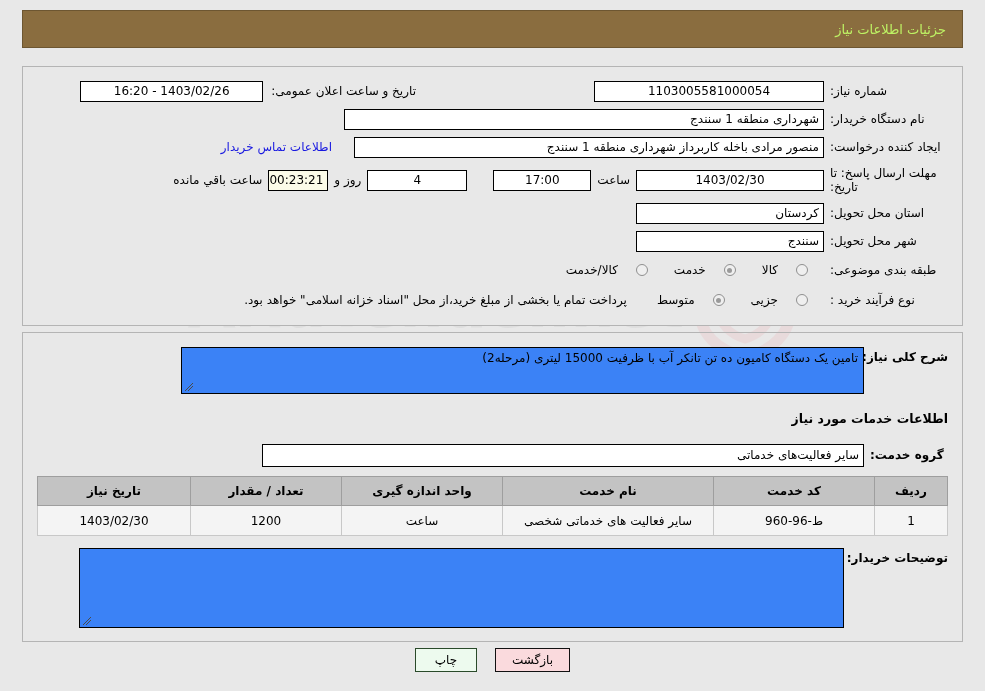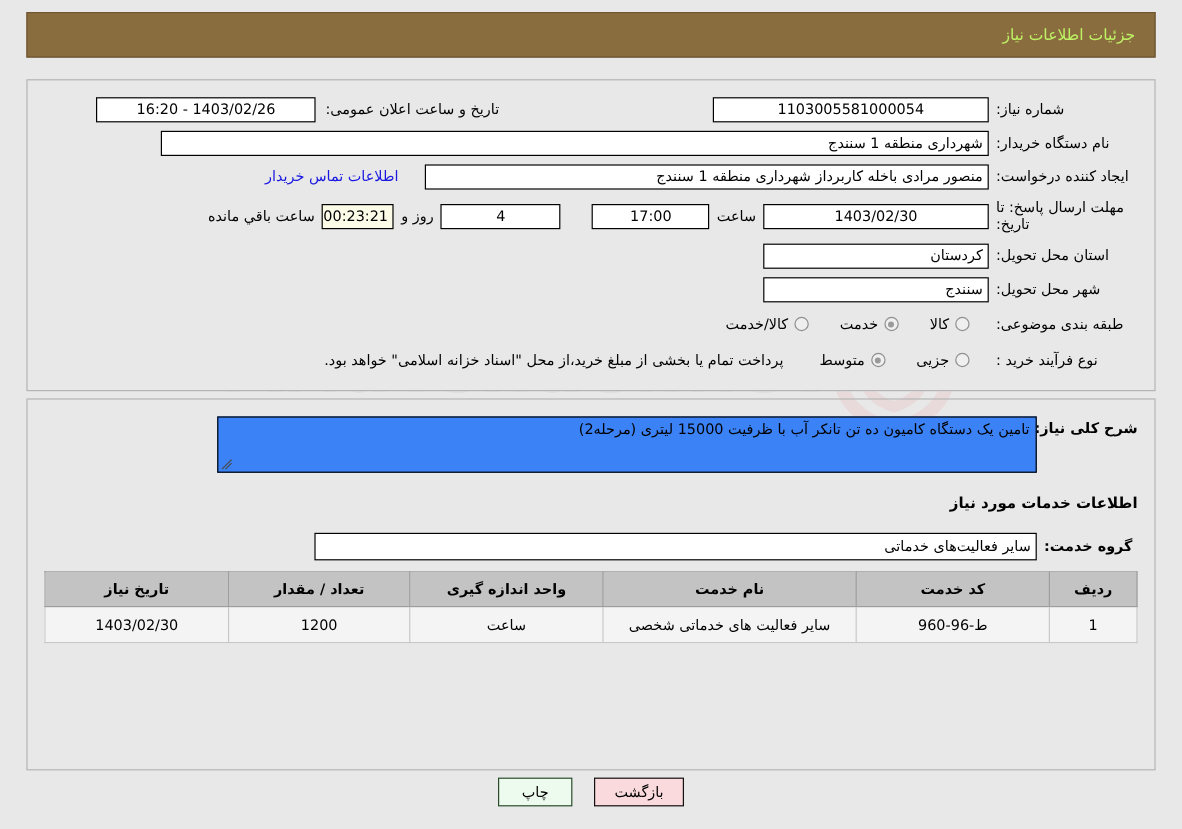--- a/index.html
+++ b/index.html
@@ -129,21 +129,21 @@
     vertical-align: middle;
   }
   .radio.on::after {
     content: "";
     position: absolute;
     left: 2.5px; top: 2.5px;
     width: 5px; height: 5px;
     border-radius: 50%;
     background: #9a9a9a;
   }
-  .radio-item { display: flex; align-items: center; gap: 5px; }
+  .radio-item { display: flex; align-items: center; gap: 18px; }
   .radio-label { font-size: 12px; white-space: nowrap; }
 
   
   .tbox {
     background: #3b82f6;
     border: 1px solid #000;
     box-sizing: border-box;
     font-size: 12px;
     padding: 3px 5px;
     position: relative;
@@ -238,21 +238,21 @@
 
   <div class="row" style="position:absolute; top:12px; right:14px; left:14px; height:24px;">
     <div class="lbl" style="width:118px;">شماره نیاز:</div>
     <div class="fld center" style="width:230px; margin-right:6px;">1103005581000054</div>
     <div class="lbl" style="margin-right:178px;">تاریخ و ساعت اعلان عمومی:</div>
     <div class="fld center" style="width:183px; margin-right:8px;">1403/02/26 - 16:20</div>
   </div>
 
   <div class="row" style="position:absolute; top:40px; right:14px; left:14px; height:24px;">
     <div class="lbl" style="width:118px;">نام دستگاه خریدار:</div>
-    <div class="fld right" style="width:690px; margin-right:6px;margin-left:27px;">شهرداری منطقه 1 سنندج</div>
+    <div class="fld right" style="width:480px; margin-right:6px;margin-left:27px;">شهرداری منطقه 1 سنندج</div>
   </div>
 
   <div class="row" style="position:absolute; top:68px; right:14px; left:14px; height:24px;">
     <div class="lbl" style="width:118px;">ایجاد کننده درخواست:</div>
     <div class="fld right" style="width:470px; margin-right:6px;">منصور مرادی باخله کاربرداز شهرداری منطقه 1 سنندج</div>
     <div class="link" style="margin-right:22px;">اطلاعات تماس خریدار</div>
   </div>
 
   <div class="row" style="position:absolute; top:96px; right:14px; left:14px; height:34px;">
     <div class="lbl" style="width:118px; white-space:normal; line-height:14px;">مهلت ارسال پاسخ: تا تاریخ:</div>
@@ -345,19 +345,30 @@
           <td>ط-96-960</td>
           <td>سایر فعالیت های خدماتی شخصی</td>
           <td>ساعت</td>
           <td>1200</td>
           <td>1403/02/30</td>
         </tr>
       </tbody>
     </table>
   </div>
 
+  <div class="row" style="position:absolute; top:215px; right:14px; left:14px; align-items:flex-start;">
+    <div class="lbl" style="width:100px; font-weight:bold; padding-top:3px;">توضیحات خریدار:</div>
+    <div class="tbox" style="width:765px; height:80px; margin-right:4px;">
+      <span></span>
+      <span class="grip">
+        <svg width="10" height="10" viewBox="0 0 10 10">
+          <path d="M1 9 L9 1 M4 9 L9 4" stroke="#4a4a4a" stroke-width="1" fill="none"></path>
+        </svg>
+      </span>
+    </div>
+  </div>
 
 </div>
 
 <div class="btnbar">
   <div class="btn btn-back">بازگشت</div>
   <div class="btn btn-print">چاپ</div>
 </div>
 
 </body></html>

